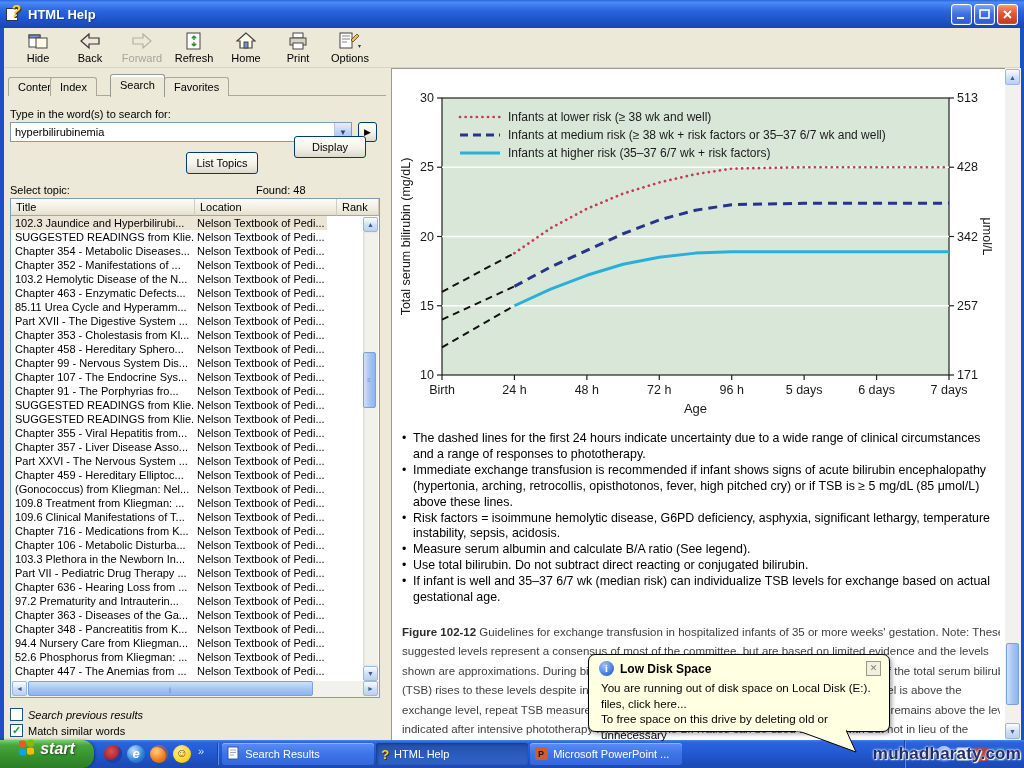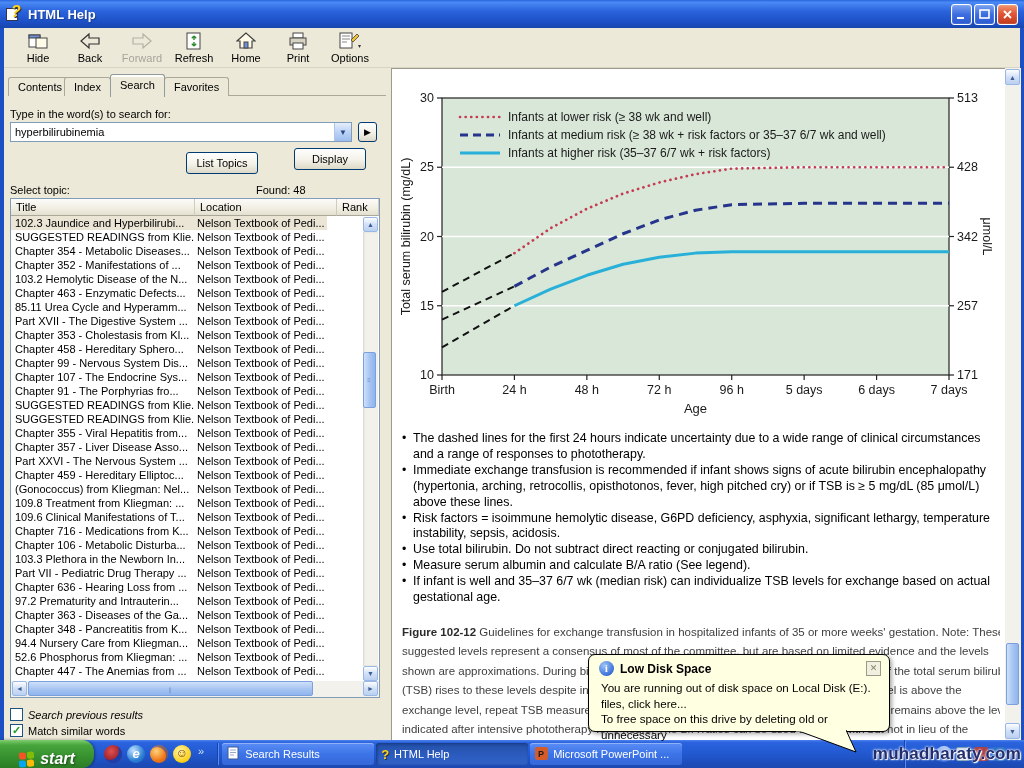--- a/index.html
+++ b/index.html
@@ -38,21 +38,21 @@
     box-shadow:inset 0 2px 0 #fdfdfb; }
   #search-label { position:absolute; left:2px; top:40px; }
   #combo { position:absolute; left:2px; top:54px; width:342px; height:20px; background:#fff; border:1px solid #7f9db9; display:flex; }
   #combo .val { flex:1; padding:3px 4px; font-size:11px; }
   #combo .drop { width:17px; height:18px; background:linear-gradient(180deg,#e6eefb,#bcd2f5 50%,#9dbdf0); border-left:1px solid #aec6e8; display:flex;align-items:center;justify-content:center; color:#27477f; font-size:8px; }
   #combo-side-btn { position:absolute; left:350px; top:54px; width:19px; height:20px; border:1px solid #003c74; border-radius:3px;
     background:linear-gradient(180deg,#fefefe,#f1efe4 60%,#ddd9c8); display:flex; align-items:center; justify-content:center; font-size:9px; }
   .xp-btn { position:absolute; height:22px; border:1px solid #003c74; border-radius:3px; font-size:11px;
     background:linear-gradient(180deg,#fefefe,#f4f2e8 55%,#ddd9c8); text-align:center; }
   #btn-list-topics { left:178px; top:84px; width:72px; line-height:20px; }
-  #btn-display { left:286px; top:80px; width:72px; line-height:20px; }
+  #btn-display { left:286px; top:68px; width:72px; line-height:20px; }
   #select-topic-label { position:absolute; left:2px; top:116px; }
   #found-label { position:absolute; left:248px; top:116px; }
 
   #listbox { position:absolute; left:2px; top:130px; width:370px; height:500px; background:#fff; border:1px solid #7f9db9; }
   #lheader { position:absolute; left:0; top:0; height:17px; width:368px; display:flex; }
   .hcell { height:17px; background:linear-gradient(180deg,#fdfcfa,#eeebdd 70%,#e2dfd0); border-right:1px solid #cfccbe; border-bottom:1px solid #aca899; padding:2px 0 0 5px; overflow:hidden; white-space:nowrap; font-size:11px; }
   #lbody { position:absolute; left:0; top:17px; width:316px; height:465px; overflow:hidden; }
   .lrow { display:flex; height:14px; line-height:14px; white-space:nowrap; }
   .lrow.sel { background:#ebe5d6; }
   .c-title { width:184px; overflow:hidden; padding-left:4px; flex:none; }
@@ -103,21 +103,21 @@
   #balloon-info { width:15px; height:15px; border-radius:50%; background:radial-gradient(circle at 35% 30%,#9fc4f7,#3a6fd8 70%,#1d4cb0); color:#fff; font-size:10px; font-weight:bold; text-align:center; line-height:15px; margin-right:6px; font-family:"Liberation Serif",serif; flex:none;}
   #balloon-title { font-weight:bold; font-size:12px; flex:1; }
   #balloon-close { width:15px; height:15px; background:#f1efdf; border:1px solid #9b9a86; color:#83826e; font-size:9px; line-height:13px; text-align:center; flex:none; }
   #balloon-body { padding:2px 10px 0 12px; font-size:11.6px; line-height:15.5px; }
 
   
   #taskbar { position:absolute; left:0; top:740px; width:1024px; height:28px;
     background:linear-gradient(180deg,#4b80ee 0%,#2a63dd 9%,#235ad2 45%,#1c4cba 85%,#1d49b0 100%); display:flex; align-items:center; }
   #startbtn { width:94px; height:28px; border-radius:0 12px 12px 0;
     background:linear-gradient(180deg,#7ece6f 0%,#48a53c 18%,#389330 55%,#2b7d24 100%);
-    display:flex; align-items:flex-end; justify-content:center; box-shadow:1px 0 3px rgba(0,0,0,.4); flex:none; }
+    display:flex; align-items:flex-start; justify-content:center; box-shadow:1px 0 3px rgba(0,0,0,.4); flex:none; }
   #winflag { width:16px; height:16px; display:grid; grid-template-columns:7px 7px; grid-template-rows:7px 7px; gap:1px; transform:skewY(-6deg); margin-right:5px; }
   #winflag i { border-radius:1px 3px 1px 3px; }
   #startbtn span { color:#fff; font-weight:bold; font-style:italic; font-size:16px; text-shadow:1px 1px 2px #1e4f1a; }
   #quicklaunch { display:flex; align-items:center; padding:0 6px 0 10px; flex:none; }
   .ql { width:18px; height:18px; border-radius:50%; margin-right:5px; flex:none; }
   #ql-chevron { color:#cfe0ff; font-size:11px; margin:0 4px 6px 2px; }
   .taskdiv { width:1px; height:22px; background:#1a43a6; box-shadow:1px 0 0 #5d8af0; margin:0 3px; flex:none;}
   .taskbtn { width:152px; height:22px; margin:0 1px; border-radius:3px; display:flex; align-items:center; padding:0 5px; color:#fff; font-size:11px;
     background:linear-gradient(180deg,#5b8df5 0%,#3c74e8 50%,#3567d8 100%); box-shadow:inset 0 1px 0 #8fb2f8; white-space:nowrap; overflow:hidden; flex:none; }
   .taskbtn.pressed { background:linear-gradient(180deg,#2350a8 0%,#2c5cc0 60%,#3061c4 100%); box-shadow:inset 1px 1px 3px #17377e; }
@@ -227,21 +227,21 @@
             <path d="M20 13 l3 0 l-1.5 3 Z" fill="#333"></path>
           </svg>
         </span>
       <span class="tlabel">Options</span>
     </div>
   </div>
 
   <div id="leftpanel">
     <div class="tabrow">
       <div class="tab" style="left:0">Contents</div>
-      <div class="tab" style="left:56px">Index</div>
+      <div class="tab" style="left:42px">Index</div>
       <div class="tab active" style="left:102px">Search</div>
       <div class="tab" style="left:156px">Favorites</div>
     </div>
     <div id="search-label">Type in the word(s) to search for:</div>
     <div id="combo">
       <span class="val">hyperbilirubinemia</span>
       <span class="drop">▼</span>
     </div>
     <div id="combo-side-btn">
         <span>▶</span>
@@ -508,22 +508,22 @@
           <line x1="62" x2="102" y1="52" y2="52" stroke="#27348b" stroke-width="3" stroke-dasharray="8 5"></line>
           <text x="110" y="56" font-size="12">Infants at medium risk (≥ 38 wk + risk factors or 35–37 6/7 wk and well)</text>
           <line x1="62" x2="102" y1="70" y2="70" stroke="#29b0d9" stroke-width="3"></line>
           <text x="110" y="74" font-size="12">Infants at higher risk (35–37 6/7 wk + risk factors)</text>
         </svg>
     </div>
     <div id="bullets">
         <div>The dashed lines for the first 24 hours indicate uncertainty due to a wide range of clinical circumstances and a range of responses to phototherapy.</div>
         <div>Immediate exchange transfusion is recommended if infant shows signs of acute bilirubin encephalopathy (hypertonia, arching, retrocollis, opisthotonos, fever, high pitched cry) or if TSB is ≥ 5 mg/dL (85 μmol/L) above these lines.</div>
         <div>Risk factors = isoimmune hemolytic disease, G6PD deficiency, asphyxia, significant lethargy, temperature instability, sepsis, acidosis.</div>
+        <div>Measure serum albumin and calculate B/A ratio (See legend).</div>
         <div>Use total bilirubin. Do not subtract direct reacting or conjugated bilirubin.</div>
-        <div>Measure serum albumin and calculate B/A ratio (See legend).</div>
         <div>If infant is well and 35–37 6/7 wk (median risk) can individualize TSB levels for exchange based on actual gestational age.</div>
       </div>
     <div id="caption">
         <div><b>Figure 102-12  </b>Guidelines for exchange transfusion in hospitalized infants of 35 or more weeks' gestation. Note: These</div>
         <div>suggested levels represent a consensus of most of the committee, but are based on limited evidence and the levels</div>
         <div>shown are approximations. During birth hospitalization, exchange transfusion is recommended if the total serum bilirubin</div>
         <div>(TSB) rises to these levels despite intensive phototherapy. For readmitted infants, if the TSB level is above the</div>
         <div>exchange level, repeat TSB measurement every 2 to 3 hours and consider exchange if the TSB remains above the levels</div>
         <div>indicated after intensive phototherapy for 6 hours. The B/A ratios can be used together with but not in lieu of the</div>
         <div>TSB level as an additional factor in determining the need for exchange transfusion. G6PD, glucose-6-phosphate</div>

